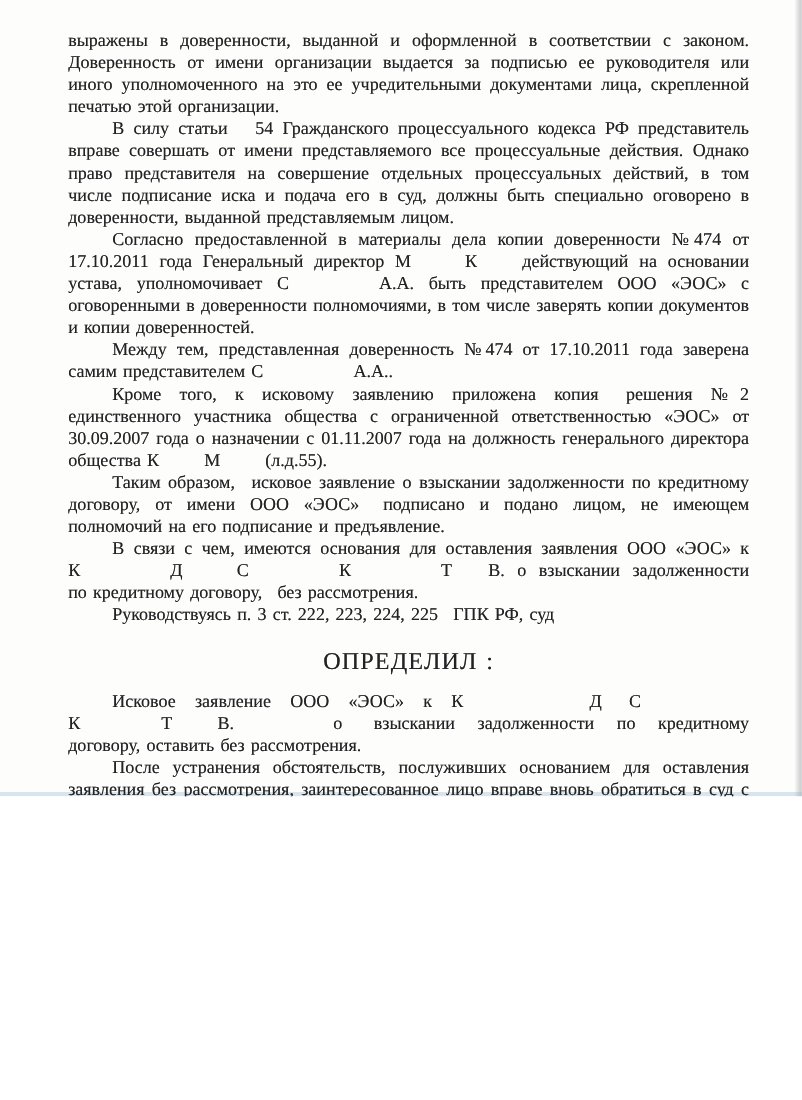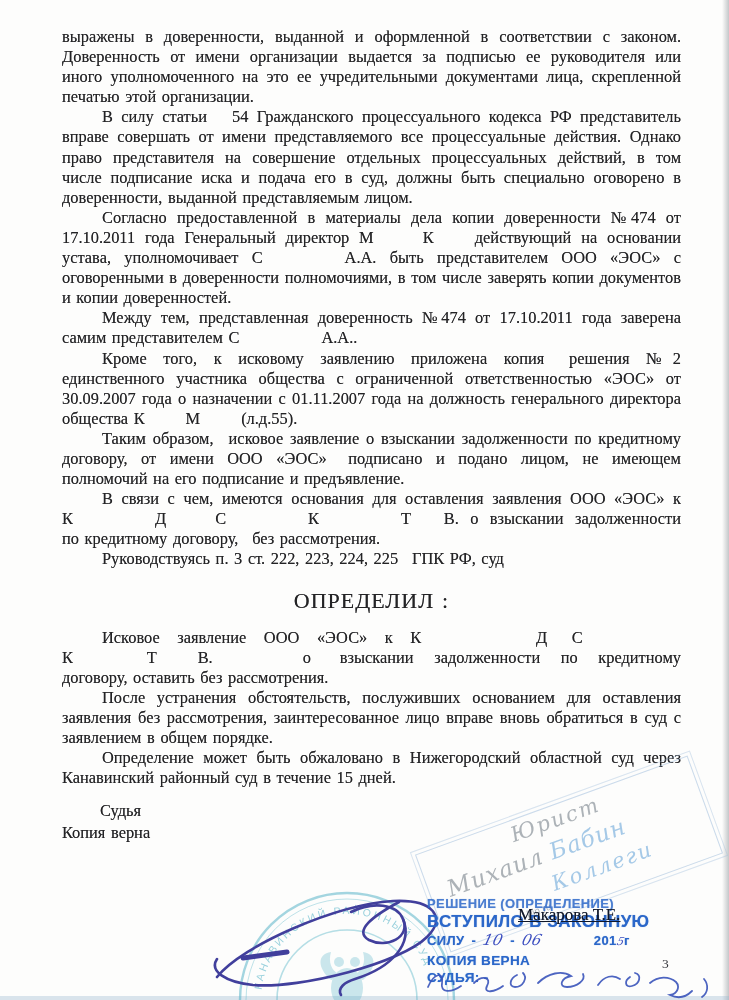--- a/index.html
+++ b/index.html
@@ -1,18 +1,18 @@
 <!DOCTYPE html>
 <html><head>
 <meta charset="utf-8">
 <style>
   html,body{margin:0;padding:0;background:#ffffff;}
   .page{
     position:relative;
-    width:729px;height:1000px;
+    width:729px;height:724px;
     background:#fdfdfc;
     overflow:hidden;
     font-family:"Liberation Serif", serif;
   }
   
   .edge-right{position:absolute;right:0;top:0;width:7px;height:1000px;
     background:linear-gradient(to right, rgba(190,192,194,0), rgba(186,189,192,.85));}
   .edge-bottom{position:absolute;left:0;bottom:0;width:729px;height:4px;
     background:rgba(150,180,205,.35);}
 

